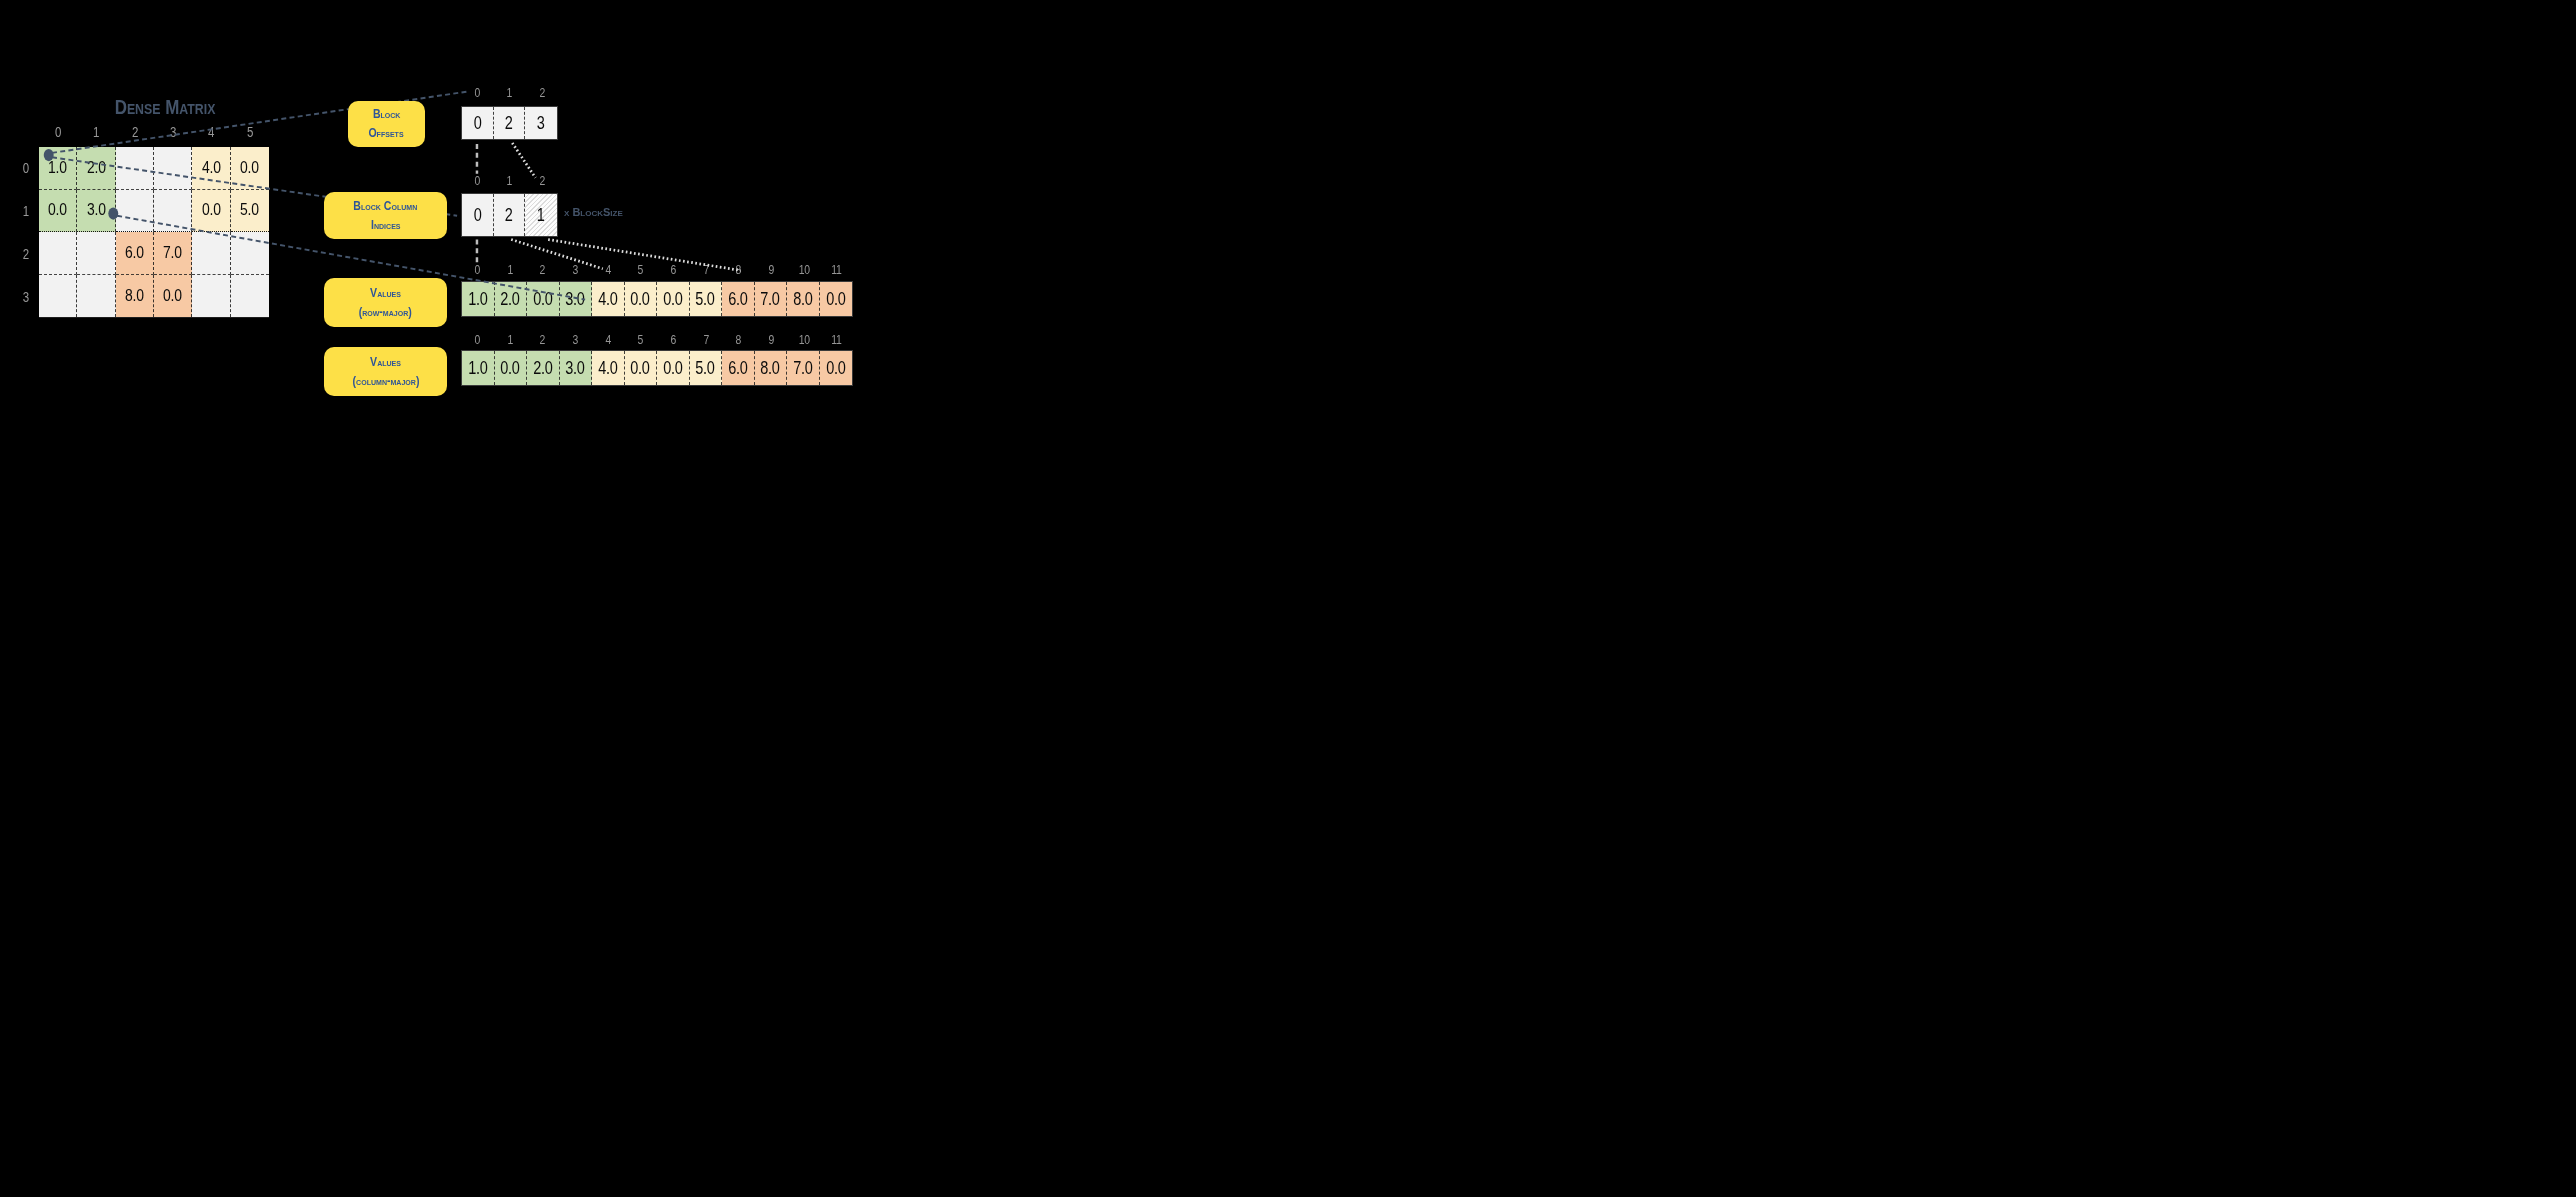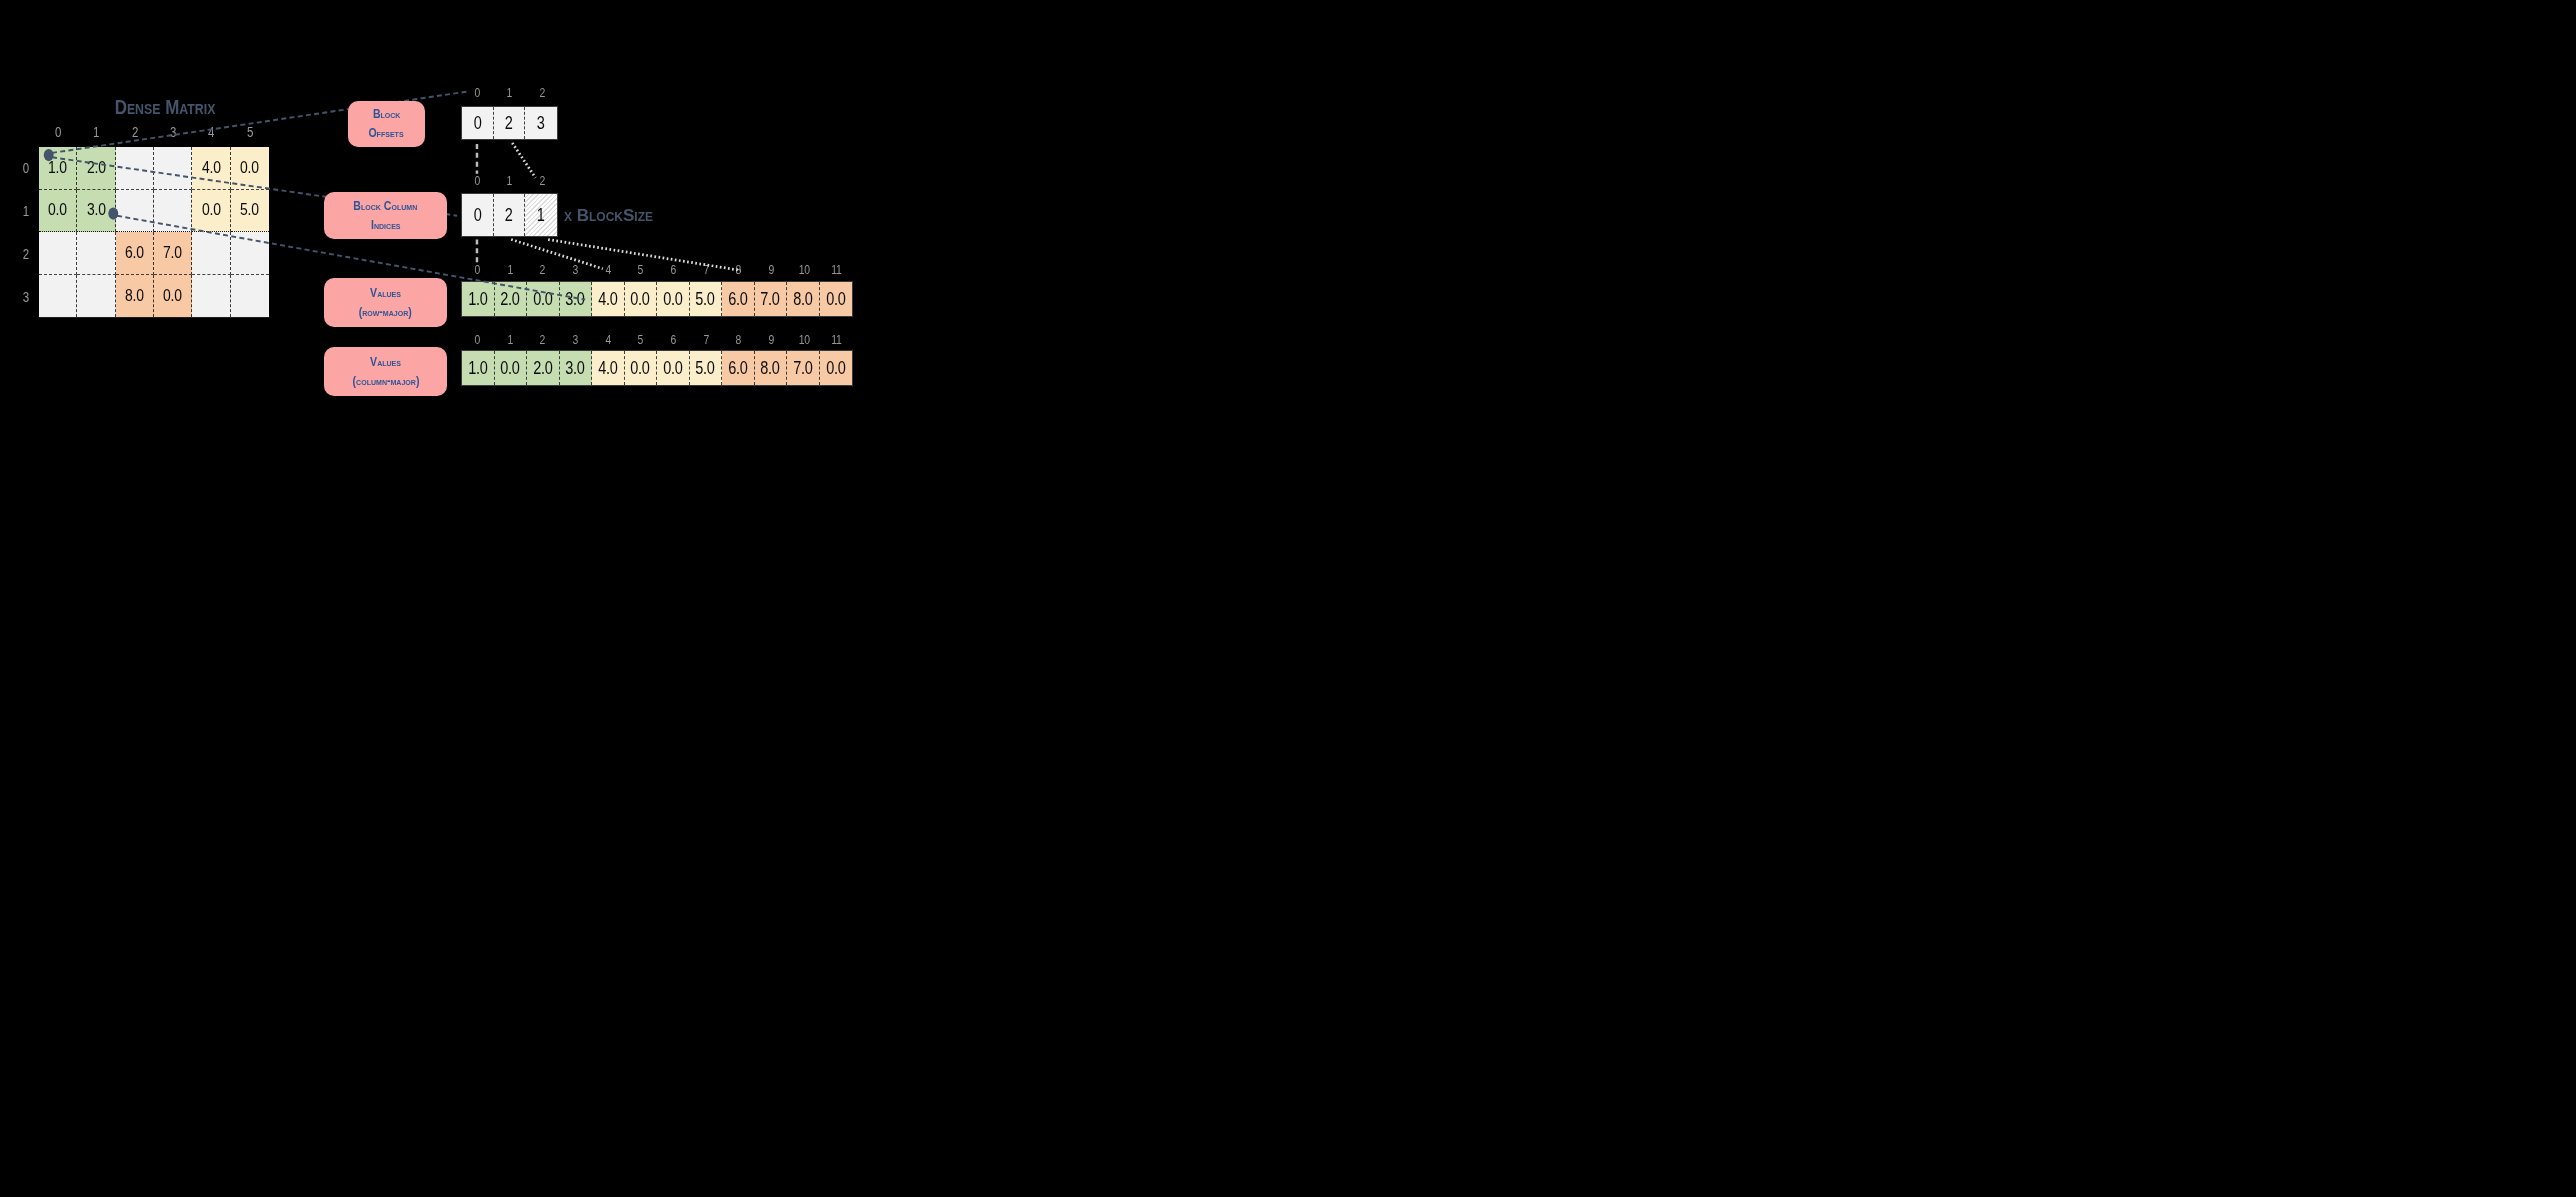--- a/index.html
+++ b/index.html
@@ -52,26 +52,26 @@
   .acell.gray { background:#F2F2F2; }
   .acell.g { background:#C5DDB0; }
   .acell.y { background:#FBEECB; }
   .acell.o { background:#F7C9A4; }
   .acell.hatch { background:repeating-linear-gradient(135deg,#FCFCFC 0px,#FCFCFC 2.2px,#DCDCDC 2.2px,#DCDCDC 3.3px); }
 
   .cols3  { grid-template-columns:repeat(3,1fr); }
   .cols12 { grid-template-columns:repeat(12,1fr); }
 
   
-  .lbox { position:absolute; background:#fca5a5; border-radius:10px; z-index:10;
+  .lbox { position:absolute; background:#fde047; border-radius:10px; z-index:10;
           display:flex; flex-direction:column; align-items:center; justify-content:center;
           text-align:center; line-height:1.55; }
   .lbox .t { font-size:12px; }
 
-  .note { position:absolute; left:564px; top:206px; width:110px; font-size:17px; text-align:left; z-index:2; }
+  .note { position:absolute; left:564px; top:206px; width:110px; font-size:11px; text-align:left; z-index:2; }
 
   svg.overlay { position:absolute; left:0; top:0; z-index:5; pointer-events:none; }
 </style>
 </head>
 <body>
 
 <div class="stage">
 
   <svg class="overlay" width="859" height="399" viewBox="0 0 1556 723">
 

